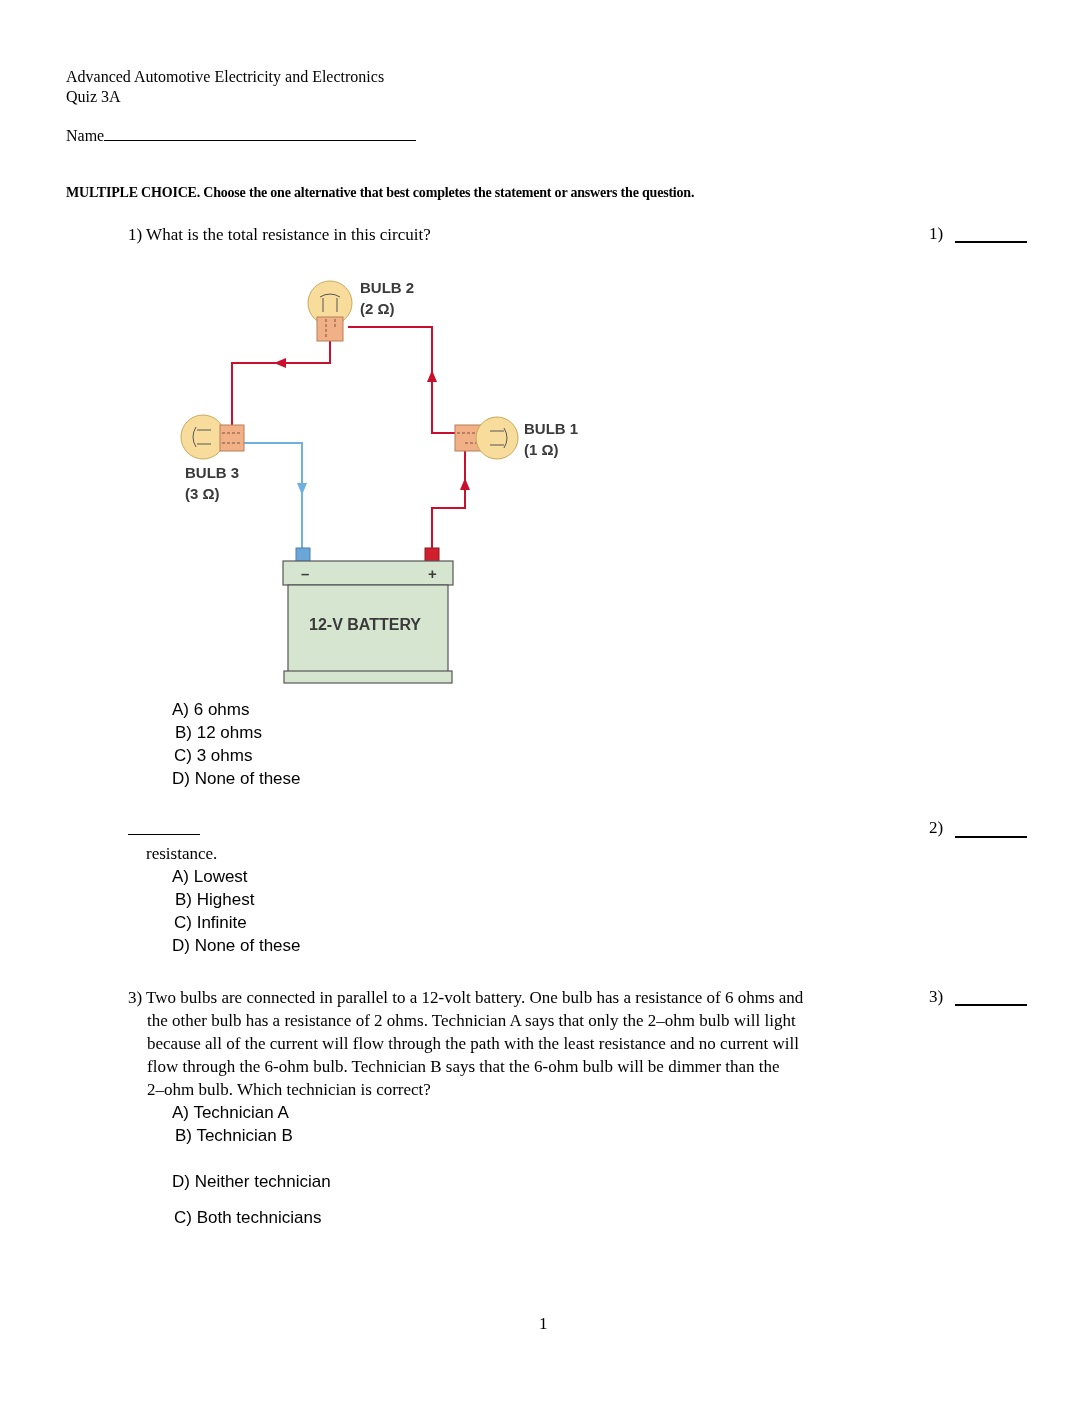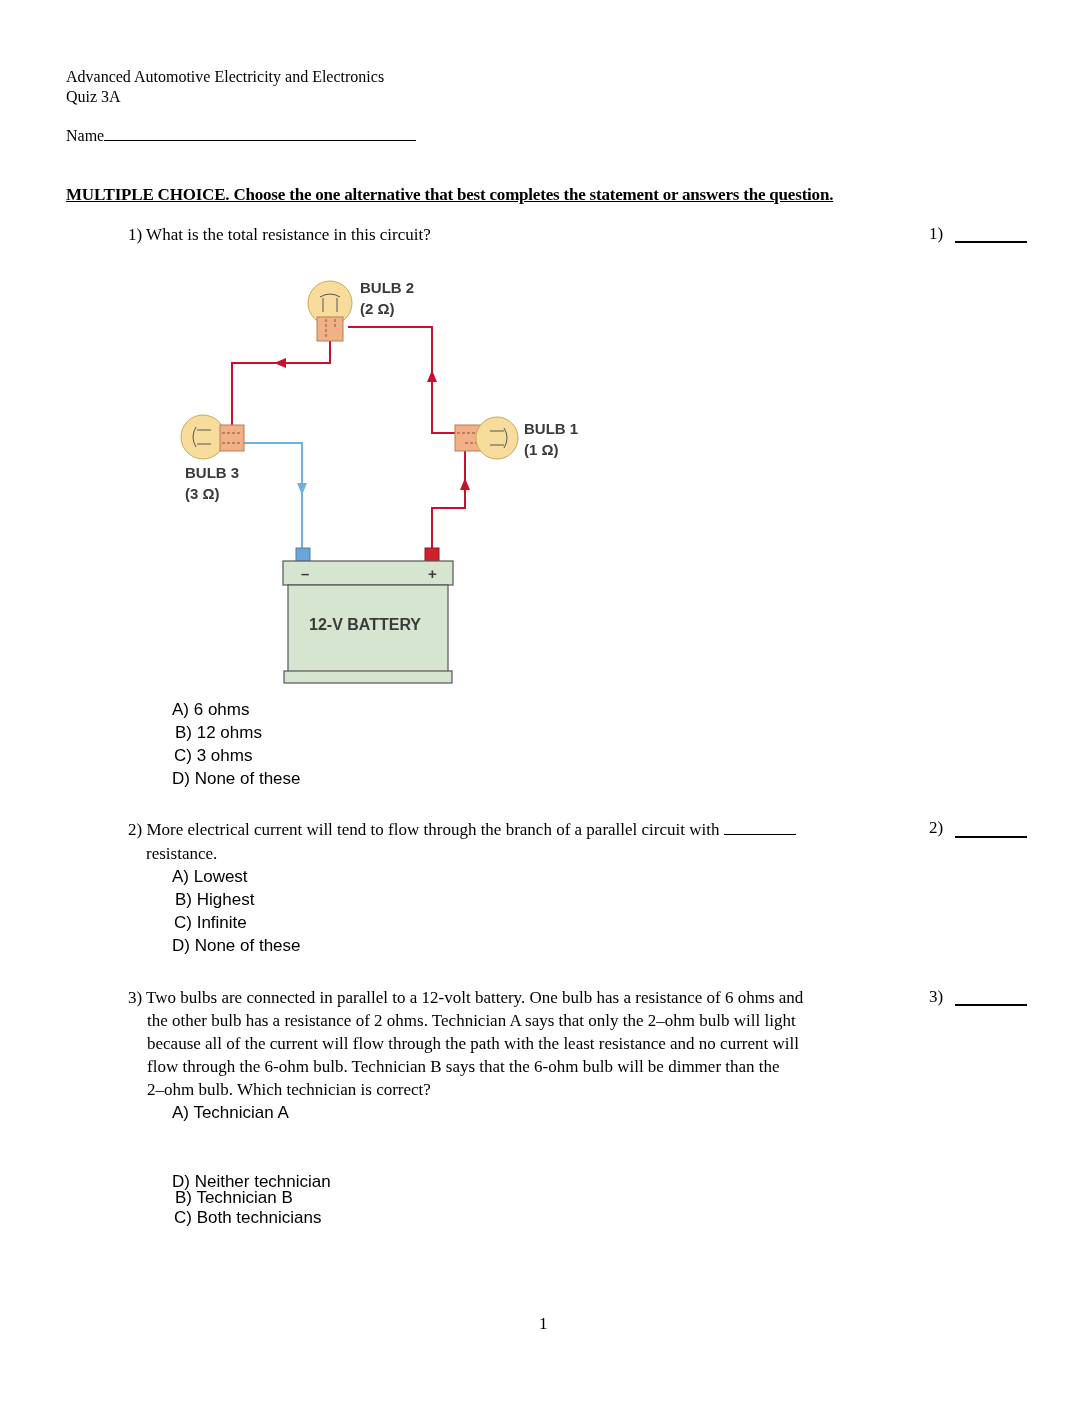--- a/index.html
+++ b/index.html
@@ -1,21 +1,21 @@
 <!DOCTYPE html>
 <html><head>
   <meta charset="utf-8">
   <style>
     html, body { margin: 0; padding: 0; background: #ffffff; }
     body { width: 1088px; height: 1408px; position: relative; overflow: hidden; color: #000; }
     .serif { font-family: "Liberation Serif", "DejaVu Serif", serif; }
     .abs { position: absolute; white-space: nowrap; }
     .hdr { font-size: 16px; line-height: 20px; }
     .name-line { display: inline-block; width: 312px; border-bottom: 1px solid #000; height: 14px; vertical-align: baseline; }
-    .mc-head { font-family: "Liberation Serif", serif; font-weight: bold; font-size: 17px; letter-spacing: -0.2px; text-decoration: underline; }
+    .mc-head { font-family: "Liberation Serif", serif; font-weight: bold; font-size: 14px; letter-spacing: -0.2px; }
     .q { font-family: "Liberation Serif", serif; font-size: 17px; line-height: 23px; }
     .opt { font-family: Liberation Sans, sans-serif; font-size: 17px; line-height: 23px; }
     .ans-num { font-family: "Liberation Serif", serif; font-size: 17px; }
     .ans-line { position: absolute; width: 72px; border-bottom: 2px solid #000; }
     .blank { display: inline-block; width: 72px; border-bottom: 1px solid #000; height: 14px; }
     .diag-label { font-family: "Liberation Sans", "DejaVu Sans", sans-serif; font-weight: bold; font-size: 15px; fill: #3a3a3a; }
     .page-num { font-family: "Liberation Serif", serif; font-size: 17px; }
   </style>
 </head>
 <body>
@@ -88,38 +88,37 @@
   <text class="diag-label" x="258" y="314">+</text>
   <text class="diag-label" x="139" y="365" style="font-size:16px;">12-V BATTERY</text>
 </svg>
 
 <div class="abs opt" style="left:172px; top:698px;">A) 6 ohms</div>
 <div class="abs opt" style="left:175px; top:721px;">B) 12 ohms</div>
 <div class="abs opt" style="left:174px; top:744px;">C) 3 ohms</div>
 <div class="abs opt" style="left:172px; top:767px;">D) None of these</div>
 
 <div class="abs q" style="left:128px; top:818px;">
-  <span>2) More electrical current will tend to flow through the branch of a parallel circuit with</span>
   <span class="blank"></span>
 </div>
 <div class="abs q" style="left:146px; top:842px;">resistance.</div>
 <div class="abs ans-num" style="left:929px; top:818px;">2)</div>
 <div class="ans-line" style="left:955px; top:836px;"></div>
 
 <div class="abs opt" style="left:172px; top:865px;">A) Lowest</div>
 <div class="abs opt" style="left:175px; top:888px;">B) Highest</div>
 <div class="abs opt" style="left:174px; top:911px;text-align:right;">C) Infinite</div>
 <div class="abs opt" style="left:172px; top:934px;">D) None of these</div>
 
 <div class="abs q" style="left:128px; top:986px;">3) Two bulbs are connected in parallel to a 12-volt battery. One bulb has a resistance of 6 ohms and</div>
 <div class="abs q" style="left:147px; top:1009px;">the other bulb has a resistance of 2 ohms. Technician A says that only the 2–ohm bulb will light</div>
 <div class="abs q" style="left:147px; top:1032px;">because all of the current will flow through the path with the least resistance and no current will</div>
 <div class="abs q" style="left:147px; top:1055px;">flow through the 6-ohm bulb. Technician B says that the 6-ohm bulb will be dimmer than the</div>
 <div class="abs q" style="left:147px; top:1078px;">2–ohm bulb. Which technician is correct?</div>
 <div class="abs ans-num" style="left:929px; top:987px;">3)</div>
 <div class="ans-line" style="left:955px; top:1004px;"></div>
 
 <div class="abs opt" style="left:172px; top:1101px;">A) Technician A</div>
-<div class="abs opt" style="left:175px; top:1186px;">B) Technician B</div>
+<div class="abs opt" style="left:175px; top:1124px;">B) Technician B</div>
 <div class="abs opt" style="left:174px; top:1206px;">C) Both technicians</div>
 <div class="abs opt" style="left:172px; top:1170px;">D) Neither technician</div>
 
 <div class="abs page-num" style="left:539px; top:1314px;">1</div>
 
 </body></html>

